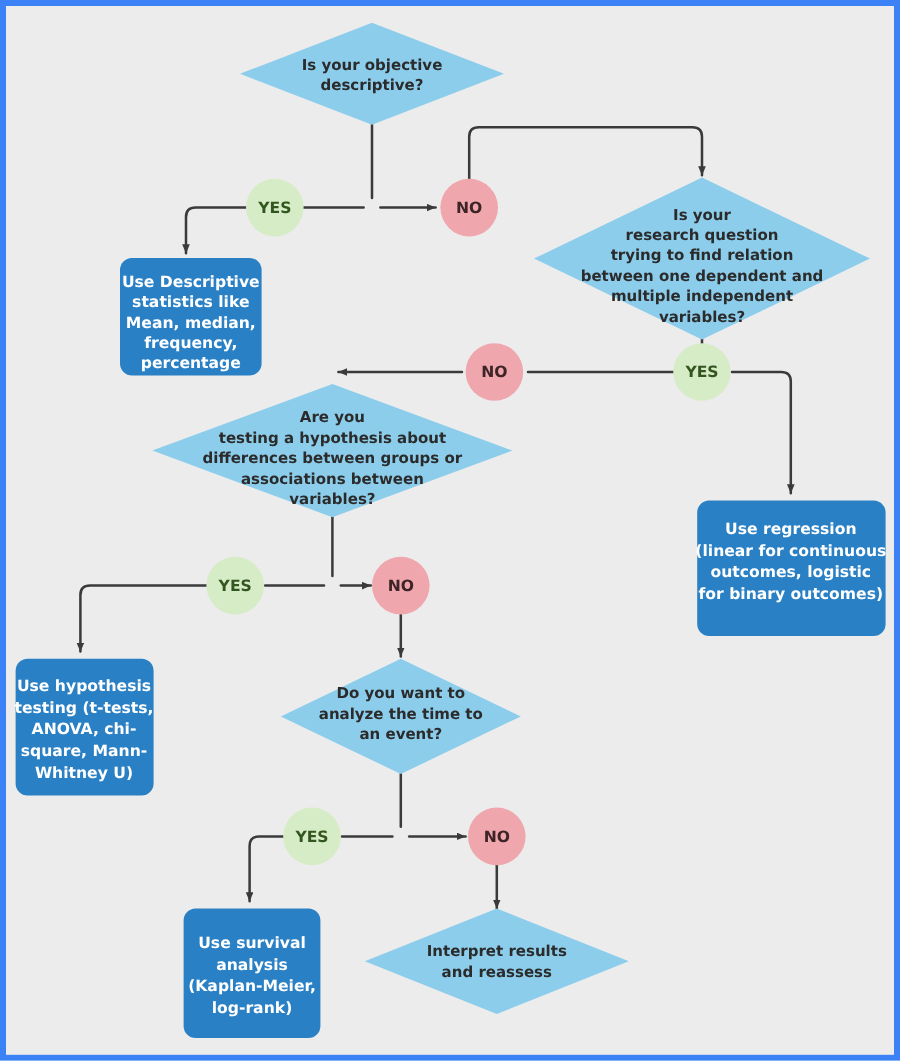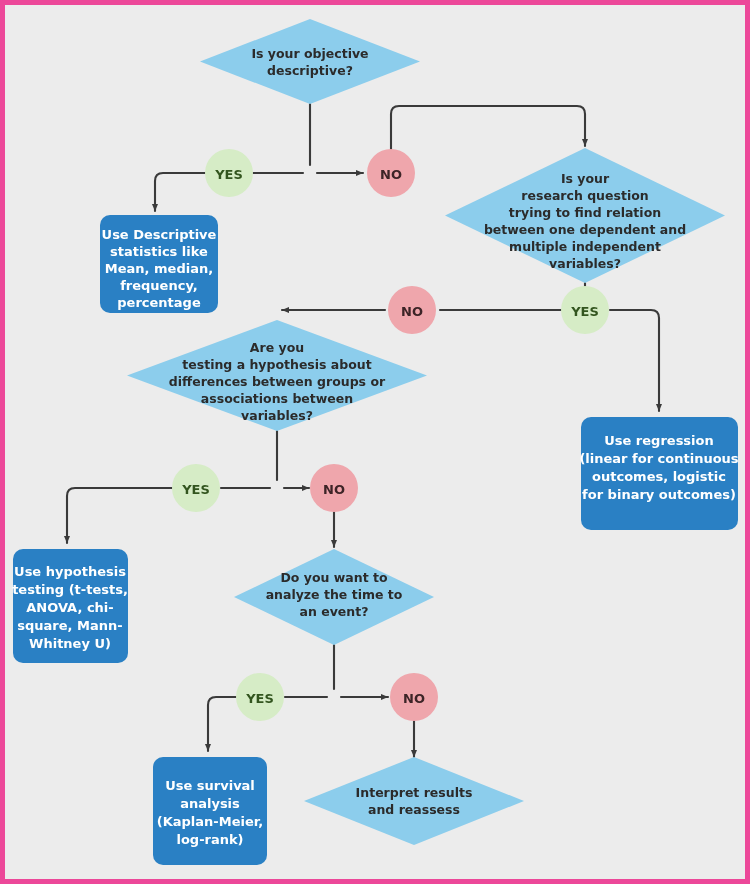--- a/index.html
+++ b/index.html
@@ -9,21 +9,21 @@
   }
   body {
     width: 750px;
     height: 884px;
     font-family: "DejaVu Sans", sans-serif;
   }
   #canvas {
     position: relative;
     width: 750px;
     height: 884px;
-    background: #ec4899;
+    background: #3b82f6;
     overflow: hidden;
   }
   .board {
     position: absolute;
     left: 5px;
     top: 5px;
     width: 740px;
     height: 874px;
     background: #ececec;
   }

